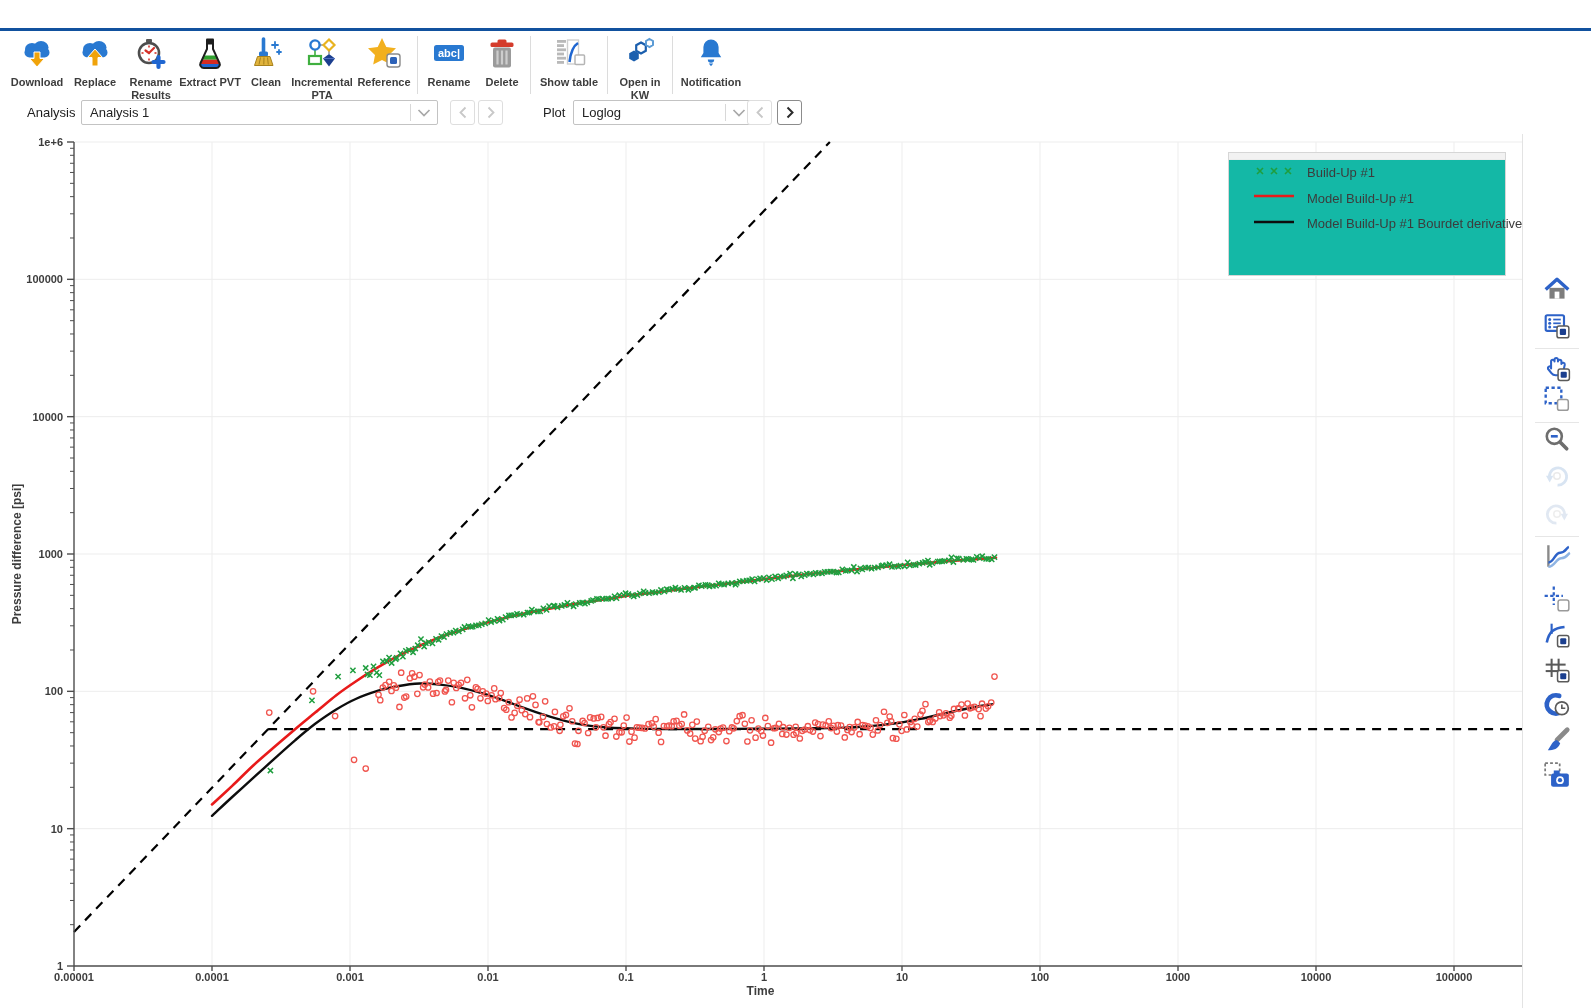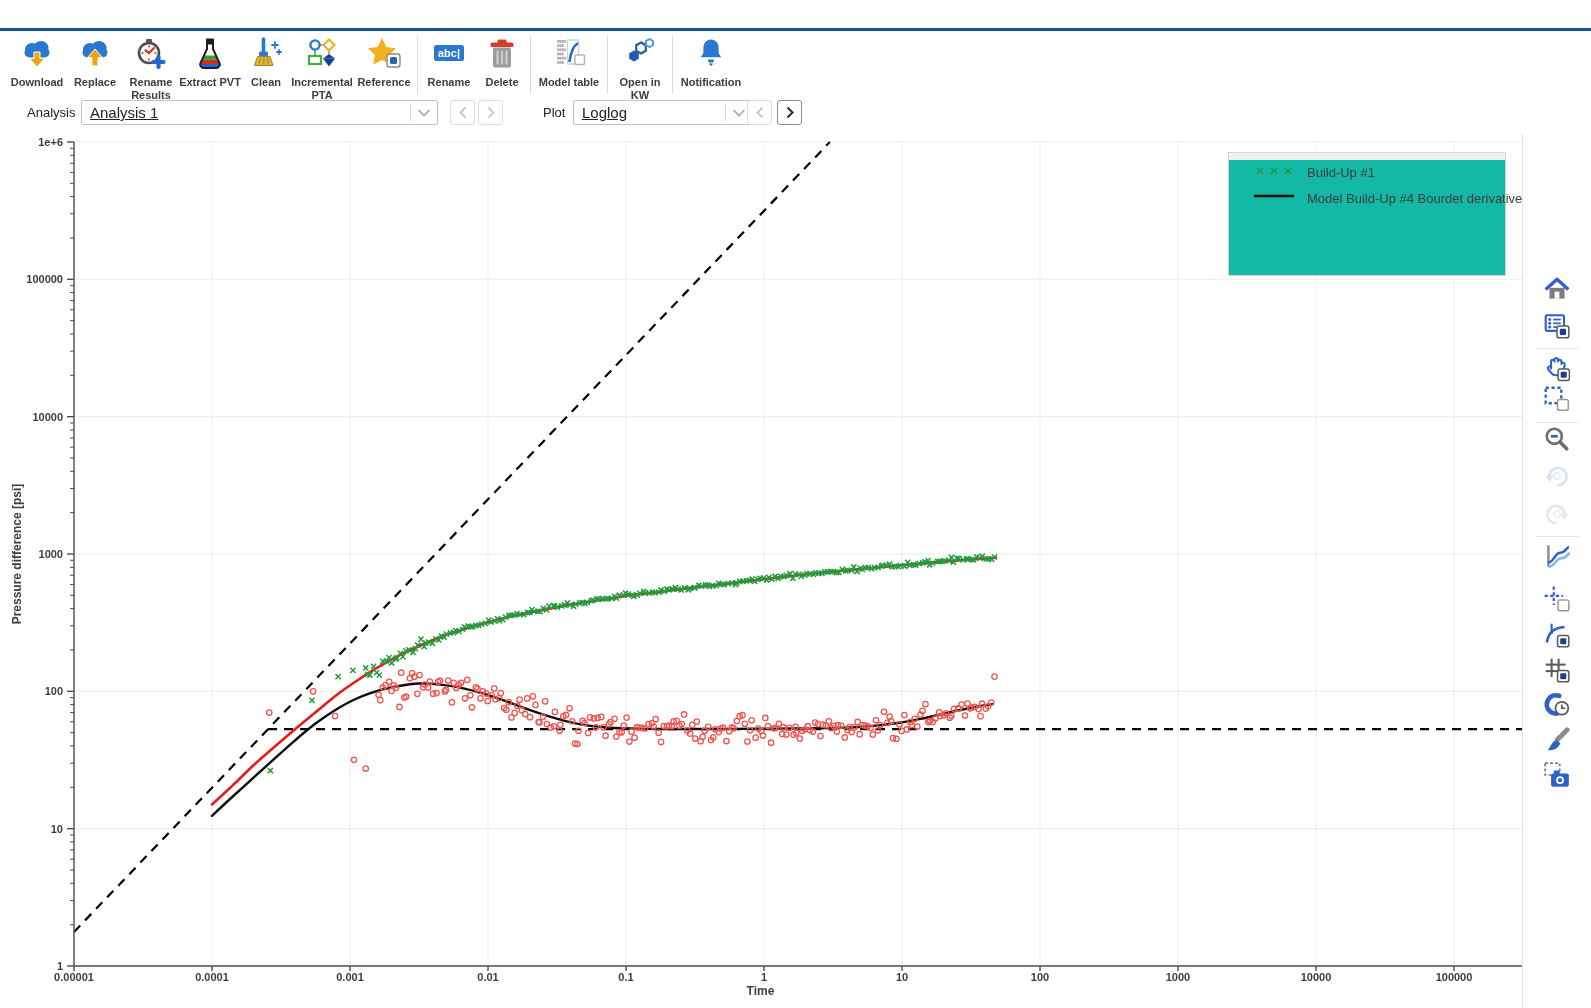--- a/index.html
+++ b/index.html
@@ -19,21 +19,21 @@
   .toolbar{position:absolute;left:0;top:33px;width:100%;height:66px;display:flex;align-items:flex-start;padding-left:8px;box-sizing:border-box;}
   .tb-item{display:flex;flex-direction:column;align-items:center;padding-top:3px;cursor:default;}
   .tb-item svg{flex:0 0 auto;}
   .tb-label{font-size:11px;color:#3d3d3d;text-align:center;line-height:13px;margin-top:2px;font-weight:bold;}
   .tb-sep{width:1px;height:58px;background:#dcdcdc;margin:3px 3px 0 3px;flex:0 0 auto;}
   
   .controls{position:absolute;left:0;top:99px;width:100%;height:30px;font-size:13px;color:#1d1d1d;}
   .ctl-label{position:absolute;top:6px;font-weight:normal;}
   .combo{position:absolute;top:1px;height:25px;background:#fff;border:1px solid #c3c3c3;border-radius:2px;
          display:flex;align-items:center;box-sizing:border-box;}
-  .combo .val{flex:1;padding-left:8px;font-size:15px;color:#222;white-space:nowrap;overflow:hidden;text-decoration:underline;}
+  .combo .val{flex:1;padding-left:8px;font-size:13px;color:#222;white-space:nowrap;overflow:hidden;}
   .combo .vsep{width:1px;height:17px;background:#d8d8d8;}
   .combo .chev{width:26px;display:flex;align-items:center;justify-content:center;}
   .navbtn{position:absolute;top:1px;width:25px;height:25px;border-radius:3px;background:#fff;box-sizing:border-box;
           display:flex;align-items:center;justify-content:center;}
   .navbtn.dis{border:1px solid #dedede;}
   .navbtn.en{border:1px solid #8c8c8c;}
   
   .legend{position:absolute;left:1228px;top:152px;width:278px;height:124px;background:#14b8a6;
           border:1px solid #d6d6d6;box-sizing:border-box;z-index:5;}
   .legend .grip{height:6px;background:#f2f2f2;border-bottom:1px solid #ececec;}
@@ -776,21 +776,21 @@
             <rect x="6" y="8.2" width="7" height="2.8"></rect>
             <rect x="6" y="12.4" width="9" height="2.8"></rect>
             <rect x="6" y="16.6" width="7" height="2.8"></rect>
             <rect x="6" y="20.8" width="9" height="2.8"></rect>
             <rect x="6" y="25" width="7" height="2.8"></rect>
           </g>
       <rect x="16.5" y="4" width="11" height="24" fill="none" stroke="#cfcfcf" stroke-width="1.4"></rect>
       <path d="M18.5 26 C19.5 17 23 9.5 27 7" stroke="#1f66d1" stroke-width="2.6" fill="none"></path>
       <rect x="24" y="19" width="9.5" height="9.5" rx="1" fill="#fff" stroke="#b5b5b5" stroke-width="1.5"></rect>
     </svg></span>
-    <div class="tb-label">Model table</div>
+    <div class="tb-label">Show table</div>
   </div>
 
   <div class="tb-sep"></div>
 
   <div class="tb-item" style="width:58px">
     <span><svg viewBox="0 0 36 34" width="36" height="34">
       <polygon points="12,14.5 16.8,17.2 16.8,22.8 12,25.5 7.2,22.8 7.2,17.2" fill="#1b5fae"></polygon>
       <polygon points="19,6.5 23.8,9.2 23.8,14.8 19,17.5 14.2,14.8 14.2,9.2" fill="none" stroke="#1b5fae" stroke-width="2.2"></polygon>
       <polygon points="27.5,3 31,5 31,9 27.5,11 24,9 24,5" fill="none" stroke="#5b9bd5" stroke-width="2"></polygon>
     </svg></span>
@@ -861,23 +861,29 @@
       <div class="legend-row">
         <span class="mk"><svg width="44" height="14">
             <path d="M4 4 L10 10 M4 10 L10 4" stroke="#1f9e3e" stroke-width="1.6" fill="none"></path>
             <path d="M18 4 L24 10 M18 10 L24 4" stroke="#1f9e3e" stroke-width="1.6" fill="none"></path>
             <path d="M32 4 L38 10 M32 10 L38 4" stroke="#1f9e3e" stroke-width="1.6" fill="none"></path>
           </svg></span>
         <span class="txt">Build-Up #1</span>
       </div>
       <div class="legend-row">
         <span class="mk"><svg width="44" height="14">
+            <line x1="1" x2="41" y1="7" y2="7" stroke="#e81a1a" stroke-width="2.6"></line>
+          </svg></span>
+        <span class="txt">Model Build-Up #1</span>
+      </div>
+      <div class="legend-row">
+        <span class="mk"><svg width="44" height="14">
             <line x1="1" x2="41" y1="7" y2="7" stroke="#0d0d0d" stroke-width="2.6"></line>
           </svg></span>
-        <span class="txt">Model Build-Up #4 Bourdet derivative</span>
+        <span class="txt">Model Build-Up #1 Bourdet derivative</span>
       </div>
     </div>
 </div>
 
 <div class="sidebar">
   <div class="sb-btn" style="top:141px">
     <span><svg viewBox="0 0 26 26" width="28" height="28">
       <rect x="6" y="11" width="14" height="10" fill="#7d7d7d"></rect>
       <path d="M2.5 12.5 L13 3 L23.5 12.5" stroke="#2d62c8" stroke-width="3.2" fill="none" stroke-linejoin="round"></path>
       <rect x="10.8" y="14.5" width="4.4" height="6.5" fill="#fff"></rect>

